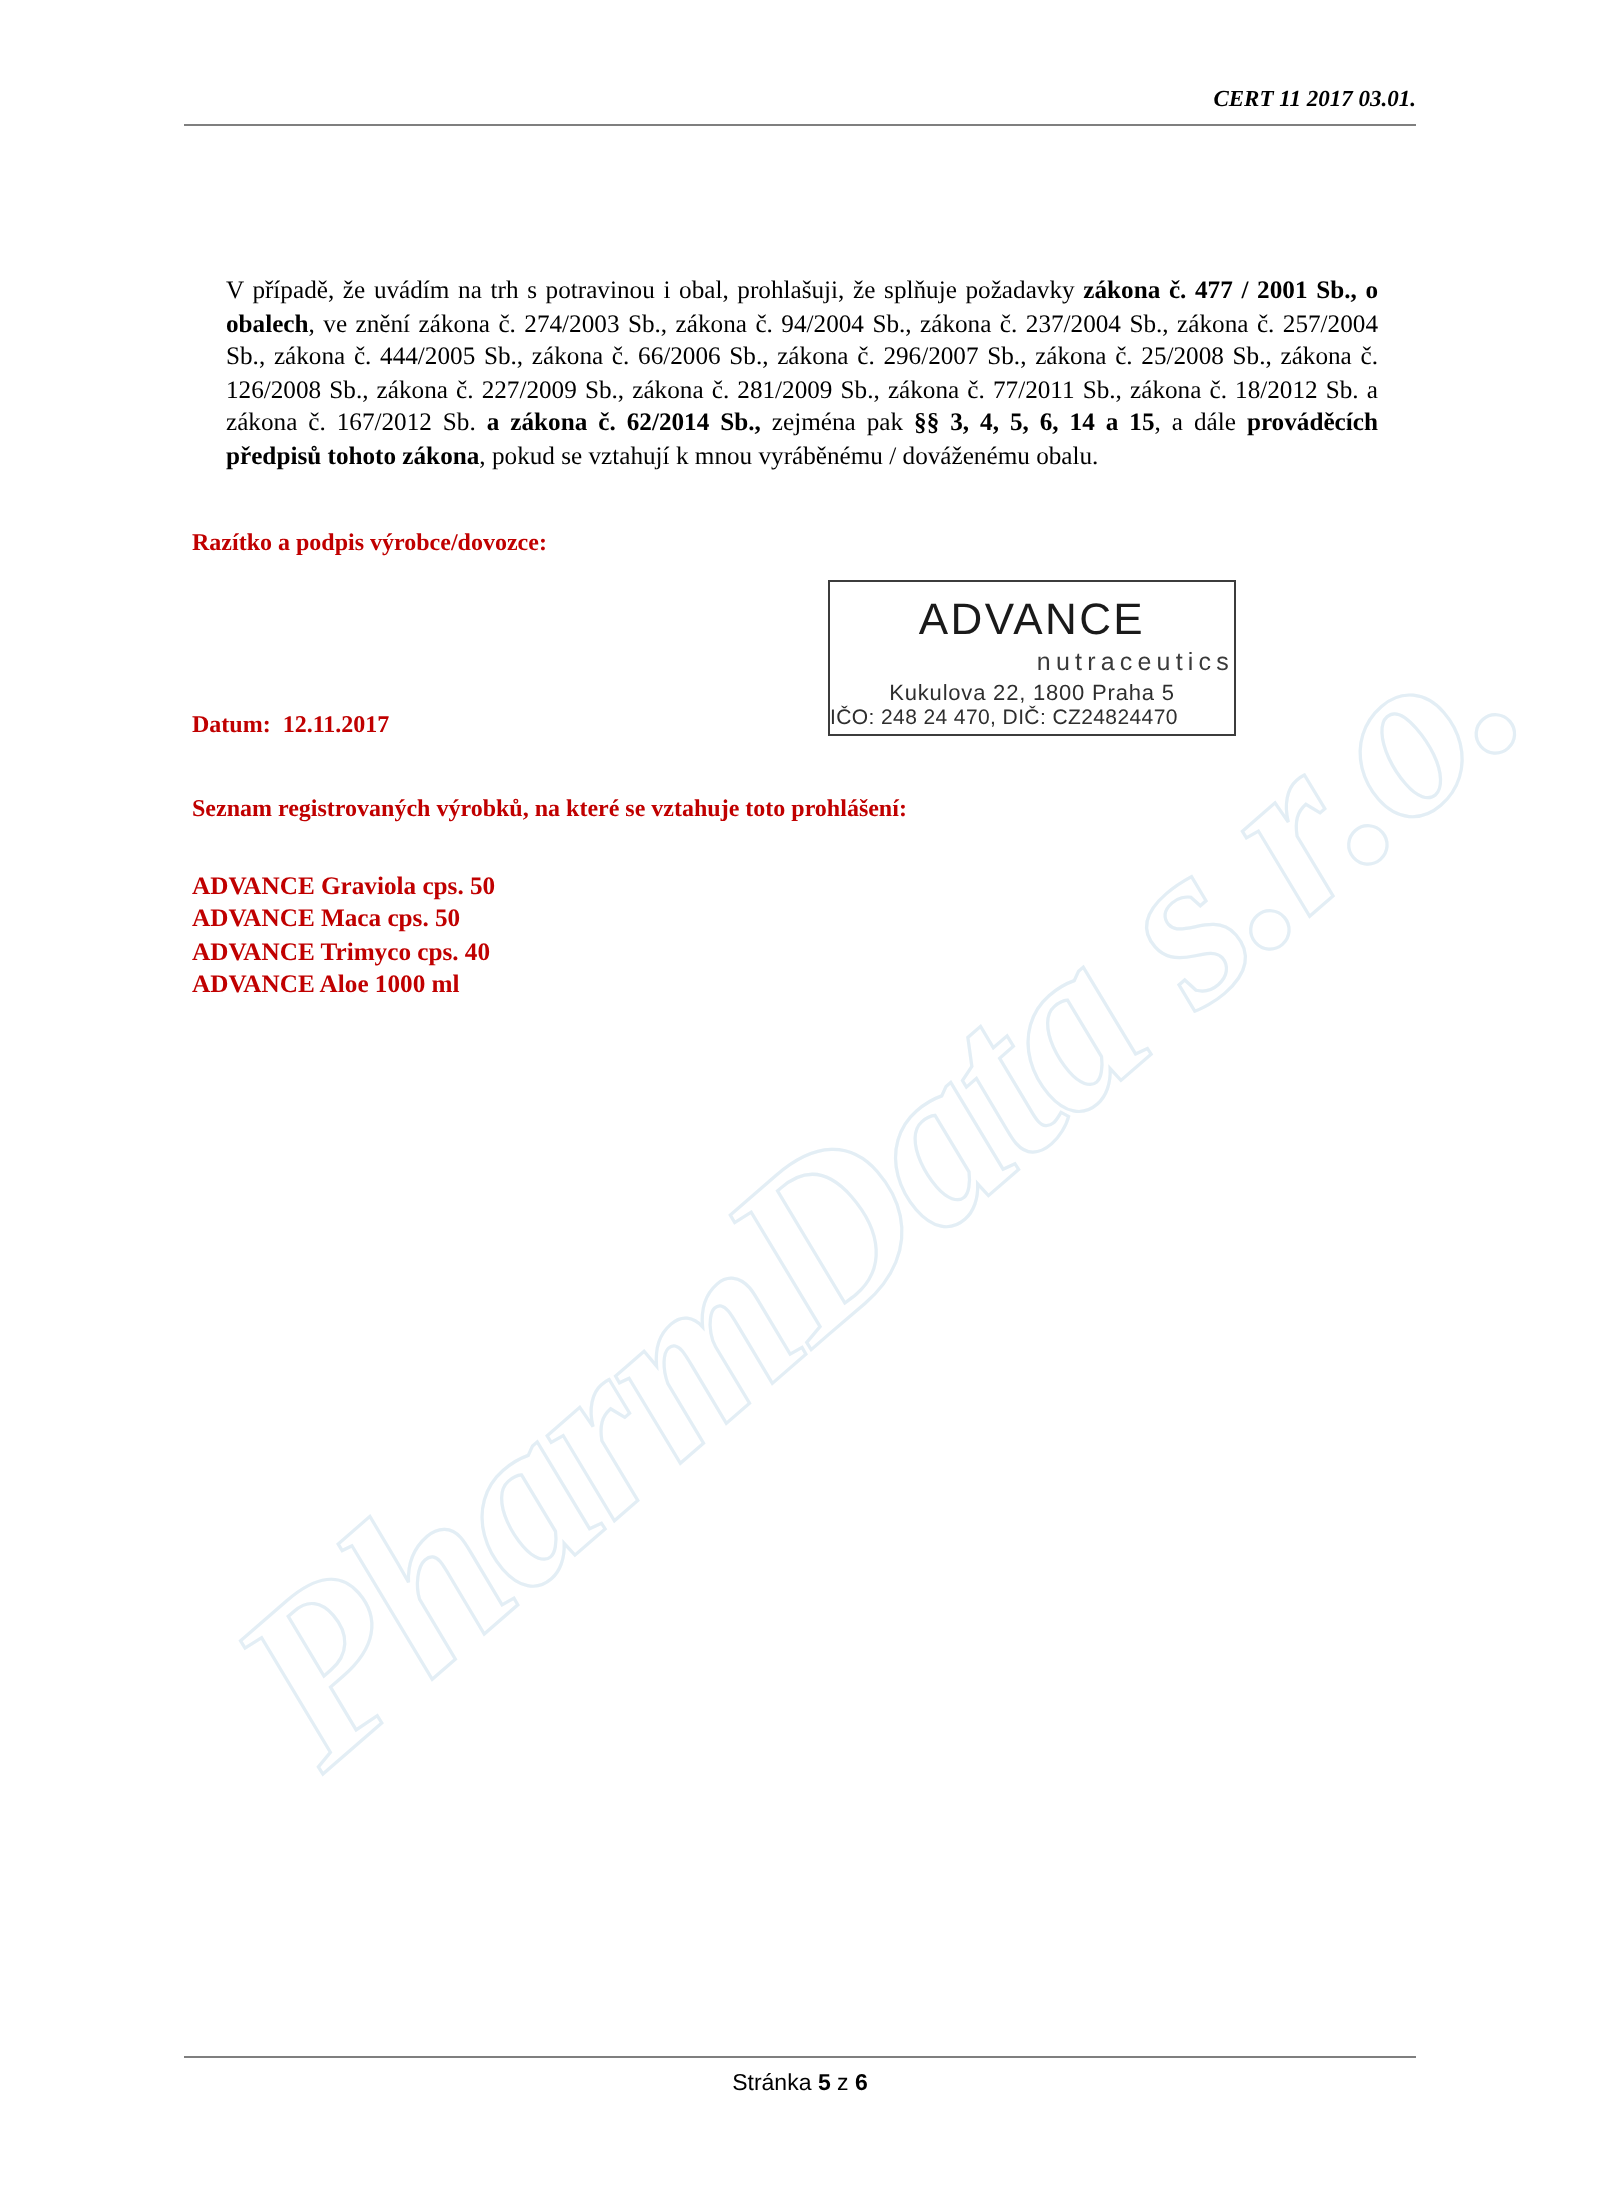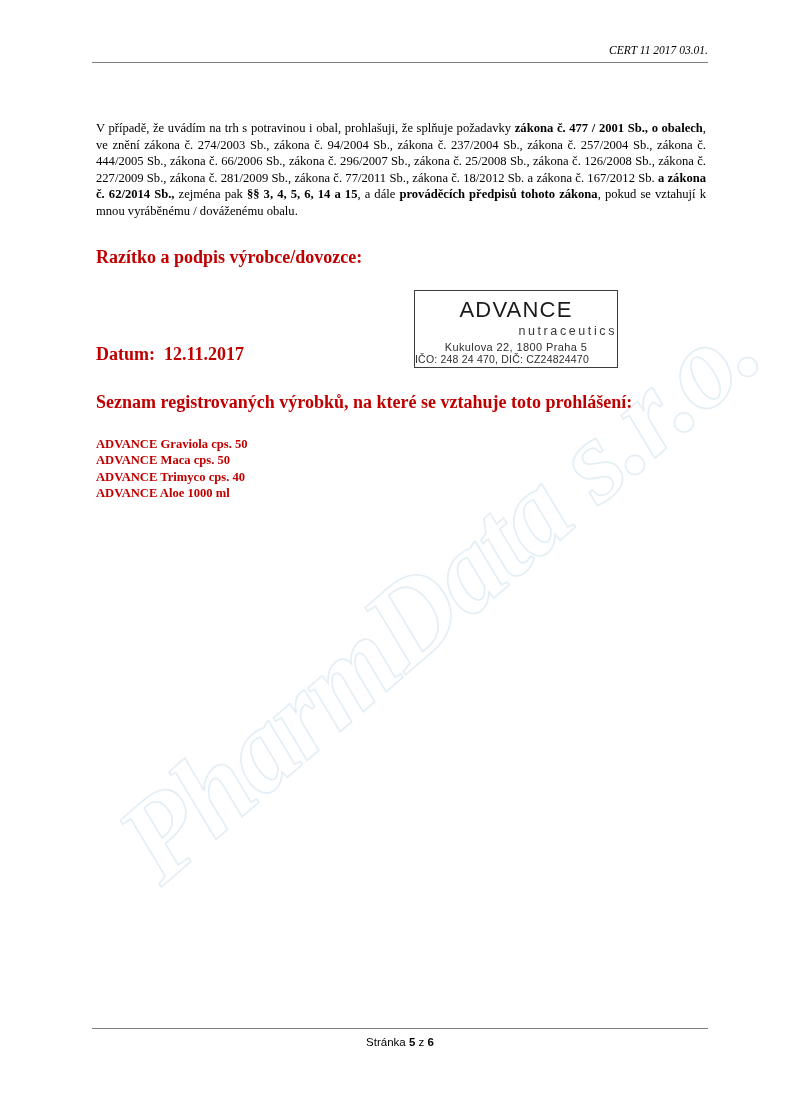--- a/index.html
+++ b/index.html
@@ -54,21 +54,21 @@
   .header {
     position: absolute;
     left: 92px;
     top: 44px;
     width: 616px;
     z-index: 3;
   }
   .header-text {
     text-align: right;
     font-size: 11.5px;
-    font-weight: normal;
+    font-weight: bold;
     font-style: italic;
     color: #000;
     padding-bottom: 6px;
   }
   .rule {
     border-bottom: 1px solid #7f7f7f;
     height: 0;
     font-size: 0;
     line-height: 0;
   }
@@ -95,28 +95,28 @@
     left: 96px;
     top: 120px;
     width: 610px;
     z-index: 2;
   }
   .para {
     font-size: 12.6px;
     line-height: 1.32;
     text-align: justify;
     color: #000;
-    margin: 0;
+    margin: 17px;
   }
   .para b { font-weight: bold; }
 
   .red-head {
     color: #c00000;
     font-weight: bold;
-    font-size: 18px;
+    font-size: 12px;
     margin: 0;
   }
   .block-stamp-label { margin-top: 27px; }
   .block-date { margin-top: 76px; }
   .block-list-head { margin-top: 27px; }
 
   .prod-list {
     margin-top: 23px;
     color: #c00000;
     font-weight: bold;

